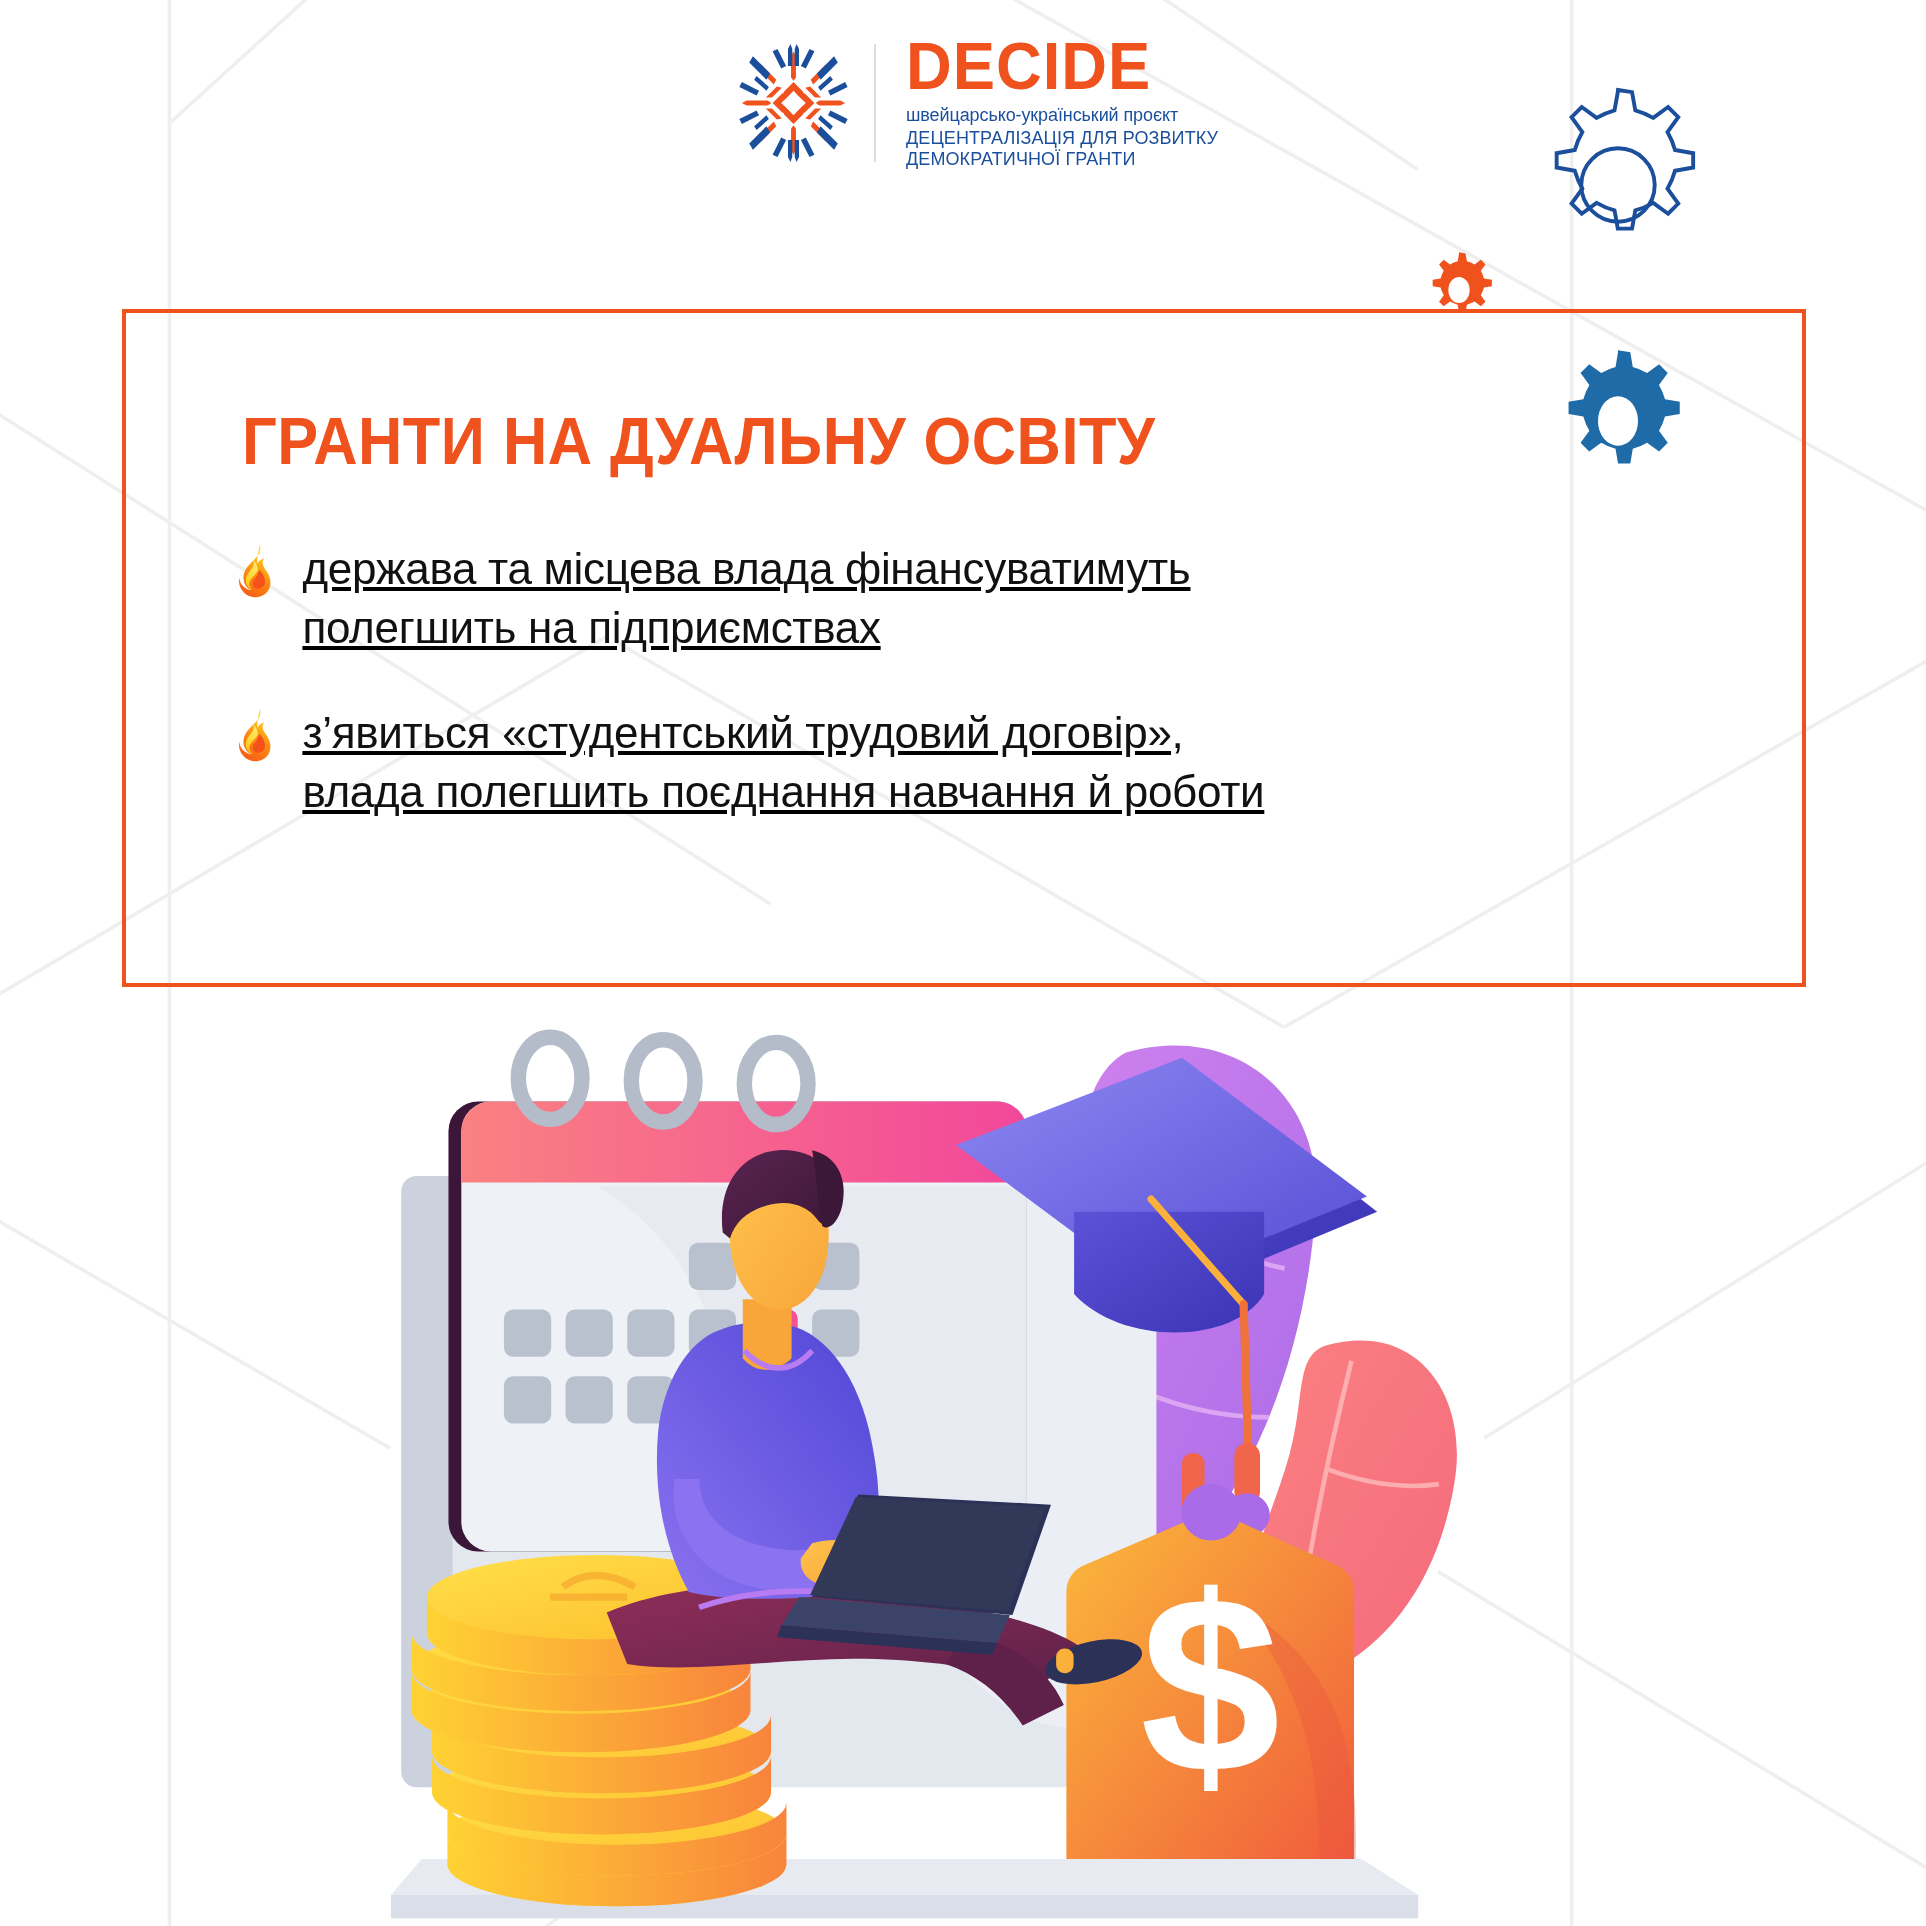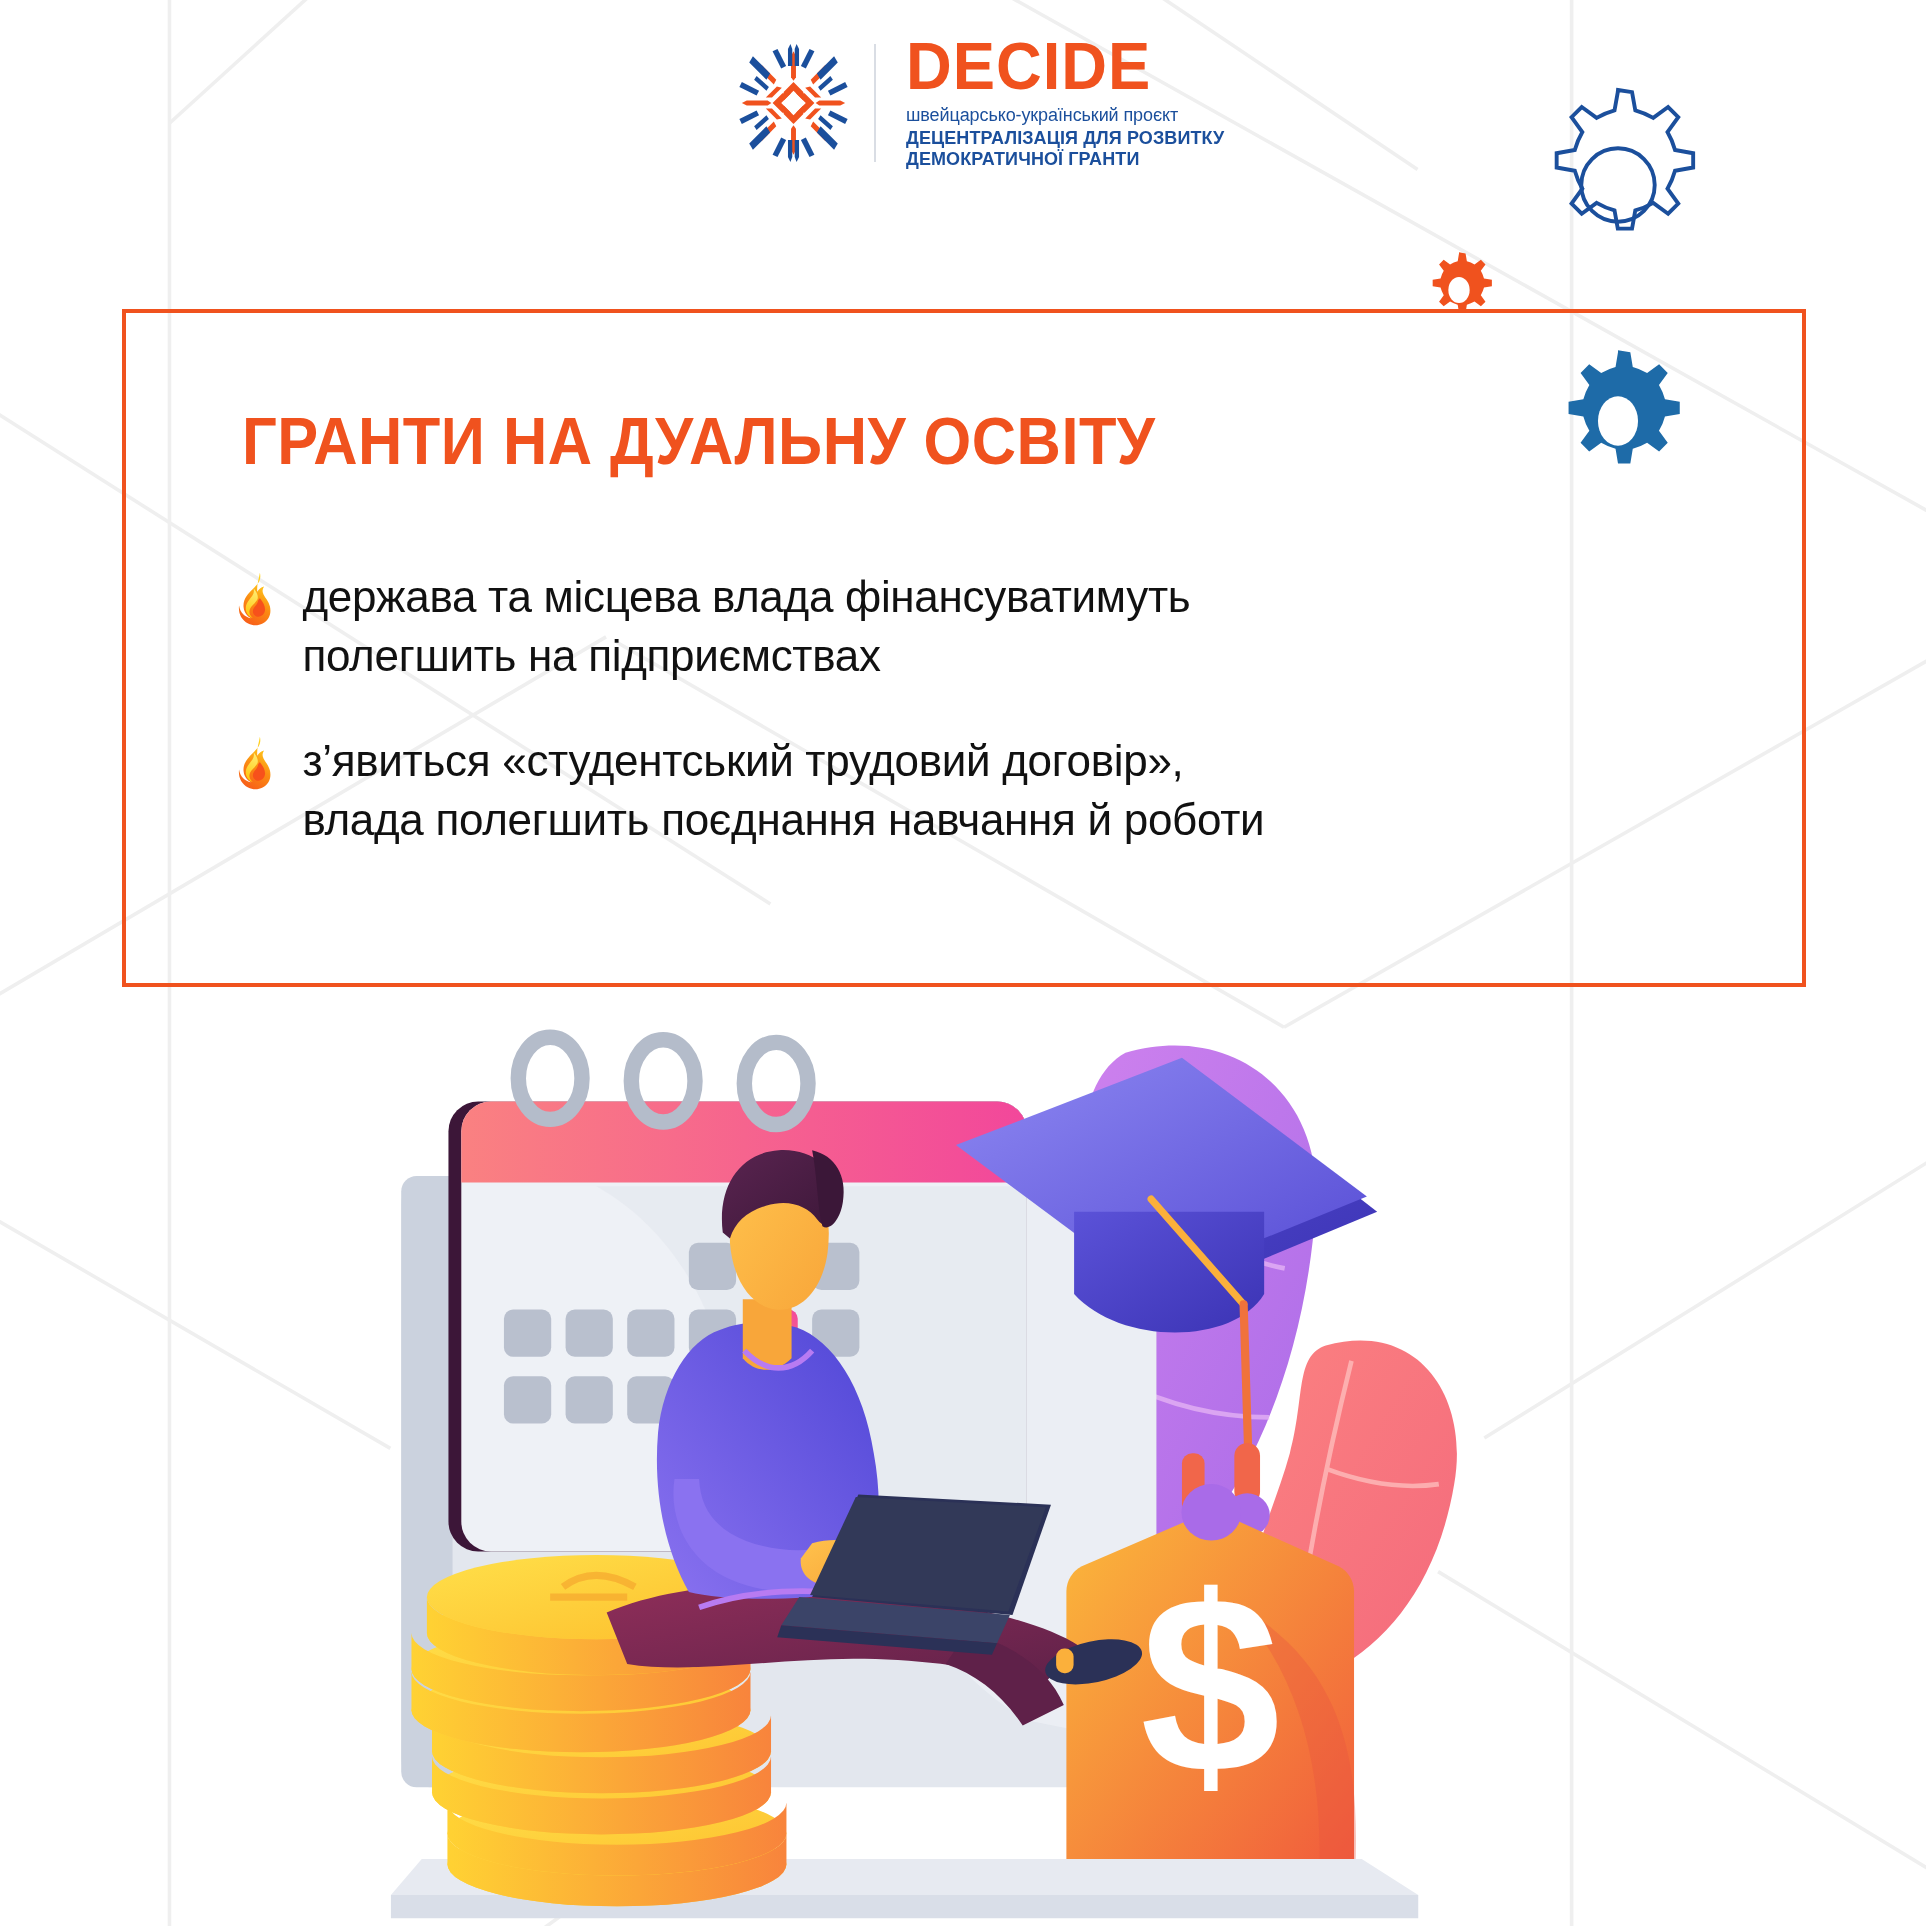--- a/index.html
+++ b/index.html
@@ -25,21 +25,21 @@
   .logo-text{display:flex;flex-direction:column;justify-content:center;padding-left:13.4px;}
   .logo-word{
     font-size:66px;line-height:.92;font-weight:700;color:#F0521E;
     letter-spacing:1px;font-stretch:condensed;
     transform:scaleX(.96);transform-origin:left center;
   }
   .logo-sub1{
     font-size:18px;color:#1B4F9C;font-weight:400;margin-top:8px;letter-spacing:-0.1px;
   }
   .logo-sub2{
-    font-size:18px;color:#1B4F9C;font-weight:700;line-height:1.16;margin-top:2.6px;letter-spacing:0.1px;
+    font-size:18px;color:#1B4F9C;font-weight:400;line-height:1.16;margin-top:2.6px;letter-spacing:0.1px;
   }
 
   
   .gear{position:absolute;z-index:4;}
   .gear-outline{left:1510px;top:77px;}
   .gear-orange{left:1418px;top:249px;z-index:8;}
   .gear-blue{left:1541px;top:344px;z-index:8;}
 
   
   .content-box{
@@ -48,21 +48,21 @@
     border:4.6px solid #F0521E;
     background:transparent;
     box-sizing:border-box;z-index:6;
   }
   .title{
     position:absolute;left:242px;top:403px;
     font-size:66px;font-weight:700;color:#F0521E;
     letter-spacing:0.5px;z-index:7;white-space:nowrap;
     transform:scaleX(.93);transform-origin:left center;
   }
-  .bullets{position:absolute;left:230px;top:568px;width:1531px;z-index:7;}
+  .bullets{position:absolute;left:230px;top:540px;width:1531px;z-index:7;text-decoration:underline;}
   .bullet{display:flex;align-items:flex-start;margin-bottom:47px;}
   .flame{width:58px;flex:0 0 58px;margin-top:3.1px;}
   .bullet-text{
     font-size:44px;line-height:1.33;color:#111111;font-weight:400;
     padding-left:14.4px;letter-spacing:-0.3px;
   }
 
   
   .illo{position:absolute;left:360px;top:991px;width:1233px;height:940px;z-index:3;}
 </style>

